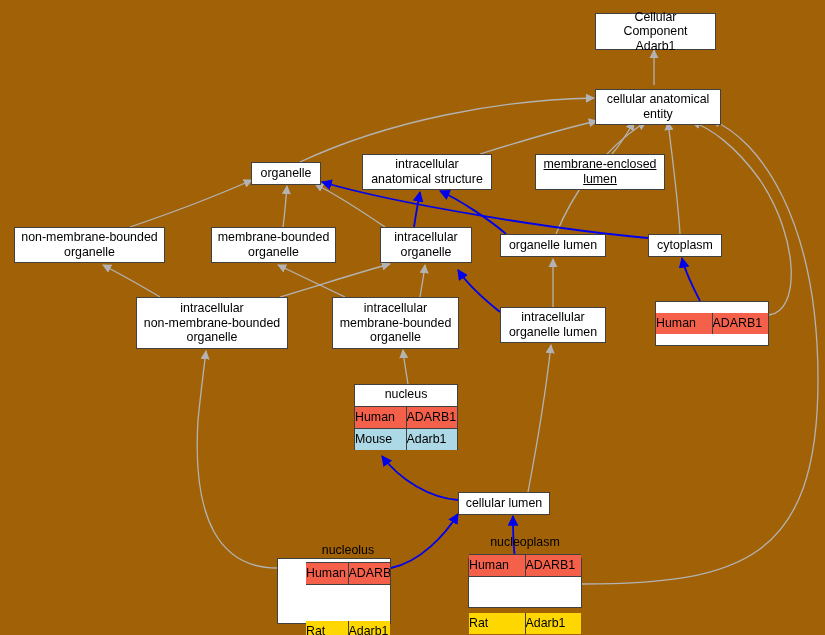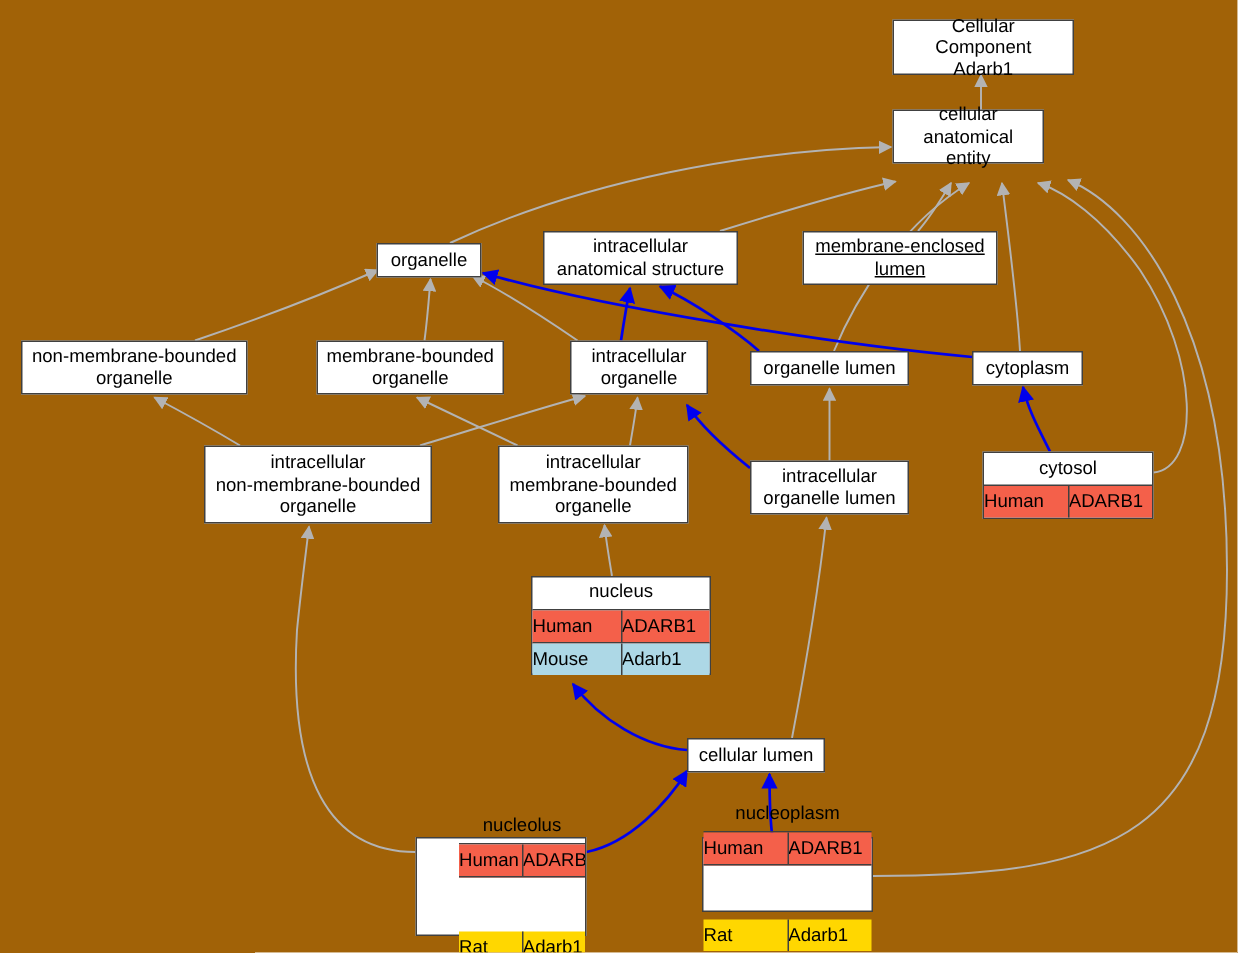--- a/index.html
+++ b/index.html
@@ -93,21 +93,21 @@
         <path d="M 277,568 C 220,568 192,520 198,420 C 201,390 204,368 206,351" fill="none" stroke="#b3b3b3" stroke-width="1.3" marker-end="url(#arrow-grey)"></path>
         <path d="M 391,568 C 420,562 445,535 458,514" fill="none" stroke="#0000ee" stroke-width="1.8" marker-end="url(#arrow-blue)"></path>
         <path d="M 515,558 C 513,545 513,532 513,516" fill="none" stroke="#0000ee" stroke-width="1.8" marker-end="url(#arrow-blue)"></path>
       </g>
   </svg>
   <div id="node-layer">
       <div class="node" style="left: 595px; top: 13px; width: 121px; height: 37px;">
         <div class="title">Cellular Component
 Adarb1</div>
       </div>
-      <div class="node" style="left: 595px; top: 73px; width: 101px; height: 36px;">
+      <div class="node" style="left: 595px; top: 89px; width: 126px; height: 36px;">
         <div class="title">cellular anatomical
 entity</div>
       </div>
       <div class="node" style="left: 251px; top: 162px; width: 70px; height: 23px;">
         <div class="title">organelle</div>
       </div>
       <div class="node" style="left: 362px; top: 154px; width: 130px; height: 36px;">
         <div class="title">intracellular
 anatomical structure</div>
       </div>
@@ -141,27 +141,26 @@
       <div class="node" style="left: 332px; top: 297px; width: 127px; height: 52px;">
         <div class="title">intracellular
 membrane-bounded
 organelle</div>
       </div>
       <div class="node" style="left: 500px; top: 307px; width: 106px; height: 36px;">
         <div class="title">intracellular
 organelle lumen</div>
       </div>
       <div class="node has-table" style="left: 655px; top: 301px; width: 114px; height: 45px;">
-        <div class="title">cytosol</div>
         <div class="gene-row human">
           <div class="cell species">Human</div>
           <div class="cell symbol">ADARB1</div>
         </div>
       </div>
-      <div class="node has-table" style="left: 354px; top: 384px; width: 120px; height: 66px;">
+      <div class="node has-table" style="left: 354px; top: 384px; width: 104px; height: 66px;">
         <div class="title">nucleus</div>
         <div class="gene-row human">
           <div class="cell species">Human</div>
           <div class="cell symbol">ADARB1</div>
         </div>
         <div class="gene-row mouse">
           <div class="cell species">Mouse</div>
           <div class="cell symbol">Adarb1</div>
         </div>
       </div>

